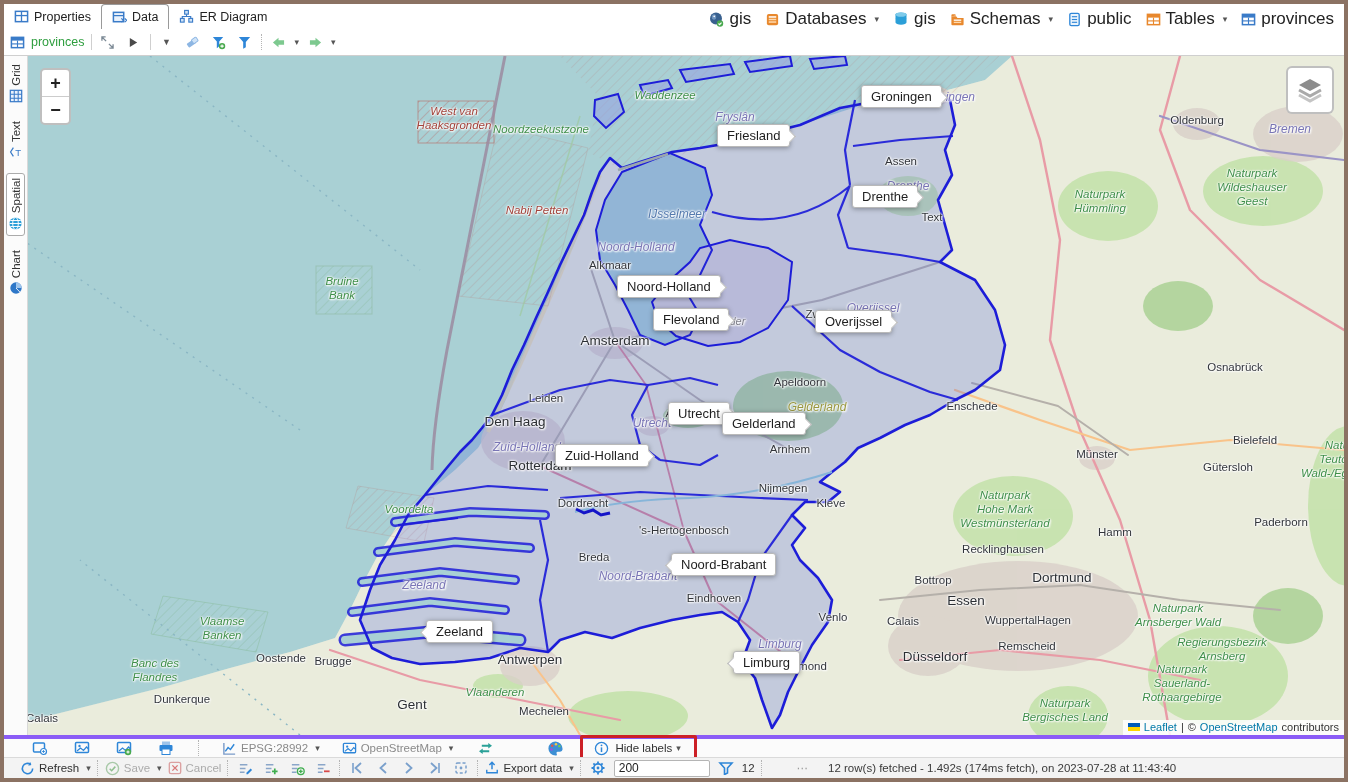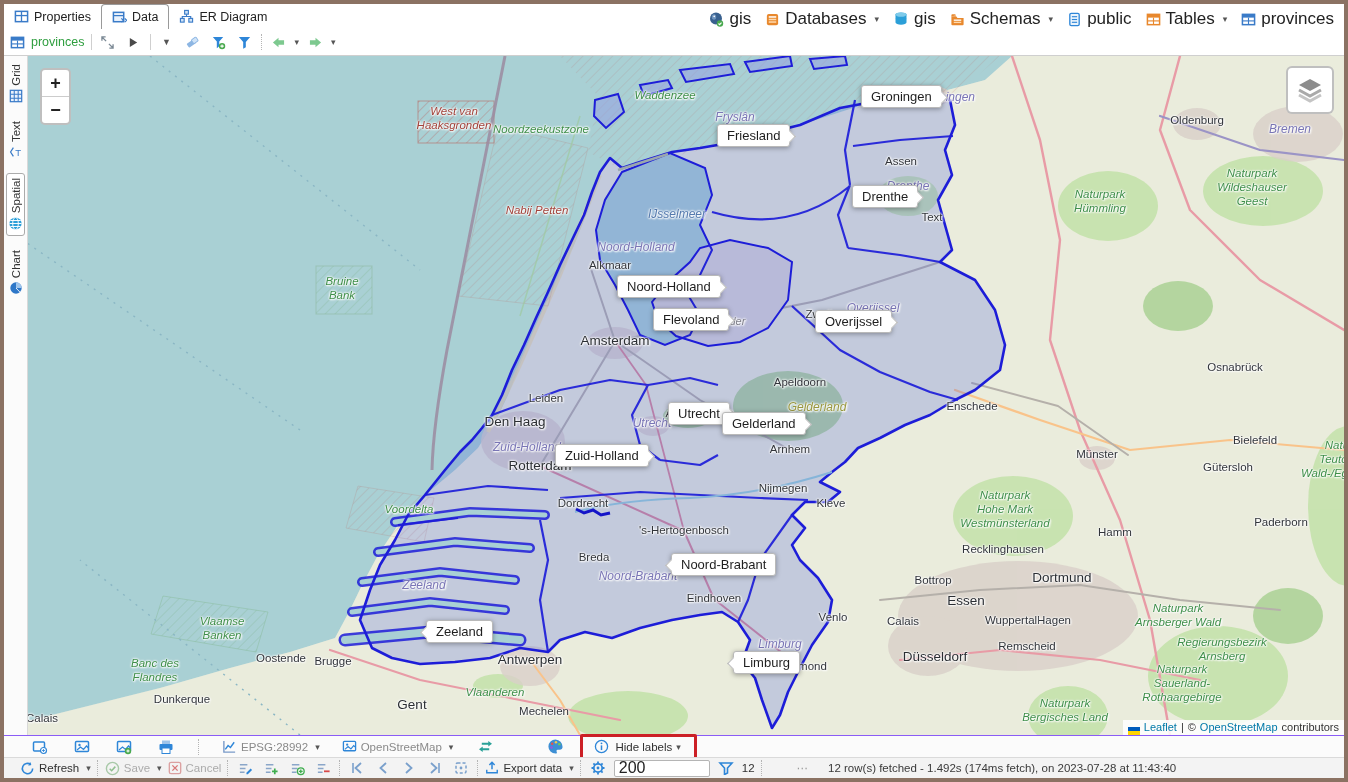--- a/index.html
+++ b/index.html
@@ -45,34 +45,34 @@
   .water{font-style:italic;color:#5379ad;font-size:12px;}
   .area-gray{font-style:italic;color:#7d7d88;font-size:11px;}
   .prov{position:absolute;background:#fff;border:1px solid #b9b9b9;border-radius:3px;padding:3px 9px;font-size:13px;color:#1f1f1f;box-shadow:0 1px 5px rgba(0,0,0,.35);white-space:nowrap;z-index:20;}
   .arr-r::after{content:"";position:absolute;right:-5px;top:50%;width:8px;height:8px;margin-top:-4px;background:#fff;border-top:1px solid #b9b9b9;border-right:1px solid #b9b9b9;transform:rotate(45deg);}
   .arr-l::after{content:"";position:absolute;left:-5px;top:50%;width:8px;height:8px;margin-top:-4px;background:#fff;border-left:1px solid #b9b9b9;border-bottom:1px solid #b9b9b9;transform:rotate(45deg);}
 
   .zoomctl{position:absolute;left:12px;top:12px;width:27px;background:#fff;border:2px solid rgba(0,0,0,.25);border-radius:5px;z-index:40;overflow:hidden;}
   .zbtn{height:26px;display:flex;align-items:center;justify-content:center;font-size:18px;font-weight:bold;color:#222;cursor:pointer;}
   .zbtn:first-child{border-bottom:1px solid #ccc;}
   .layerctl{position:absolute;right:10px;top:10px;width:44px;height:44px;background:#fff;border:2px solid rgba(0,0,0,.25);border-radius:6px;display:flex;align-items:center;justify-content:center;z-index:40;}
-  .attrib{position:absolute;right:0;bottom:0;background:rgba(255,255,255,.85);font-size:11px;color:#333;padding:1px 5px 2px 5px;display:flex;align-items:flex-end;gap:4px;z-index:40;}
+  .attrib{position:absolute;right:0;bottom:0;background:rgba(255,255,255,.85);font-size:11px;color:#333;padding:1px 5px 2px 5px;display:flex;align-items:flex-start;gap:4px;z-index:40;}
   .attrib a{color:#0078a8;text-decoration:none;}
   .flag{display:inline-block;width:12px;height:8px;}
 
   
-  .maptools{position:absolute;left:4px;right:4px;top:735px;height:22px;background:#fbfbfb;border-top:1px solid #8b5cf6;display:flex;align-items:center;gap:22px;padding-left:26px;font-size:11.5px;color:#8a8a8a;z-index:30;box-sizing:border-box;}
+  .maptools{position:absolute;left:4px;right:4px;top:735px;height:22px;background:#fbfbfb;border-top:4px solid #8b5cf6;display:flex;align-items:center;gap:22px;padding-left:26px;font-size:11.5px;color:#8a8a8a;z-index:30;box-sizing:border-box;}
   .statusbar{position:absolute;left:4px;right:4px;top:757px;height:21px;background:#f3f3f3;border-top:1px solid #dadada;display:flex;align-items:center;gap:6px;padding-left:16px;font-size:11.5px;color:#3a3a3a;z-index:30;box-sizing:border-box;}
   .tbtn{display:flex;align-items:center;gap:4px;cursor:default;white-space:nowrap;}
   .gray{color:#8a8a8a;}
   .dim{color:#ababab;}
   .darktext{color:#303030;}
   .hl-wrap{position:relative;display:flex;align-items:center;gap:4px;padding:0 4px;}
   .redbox{position:absolute;inset:-3px -12px -4px -7px;border:3px solid #cc2026;border-radius:2px;pointer-events:none;z-index:60;}
-  .numinput{width:86px;height:15px;border:1px solid #b5b5b5;border-radius:2px;font-size:16px;padding:0 4px;color:#222;background:#fff;}
+  .numinput{width:86px;height:15px;border:1px solid #b5b5b5;border-radius:2px;font-size:12px;padding:0 4px;color:#222;background:#fff;}
   .statustext{margin-left:14px;color:#3a3a3a;}
   .overflowdots{margin-left:28px;color:#9a9a9a;}
 </style>
 </head>
 <body>
 
 <div class="window">
 
   <div class="tabbar">
     <div class="tab">

